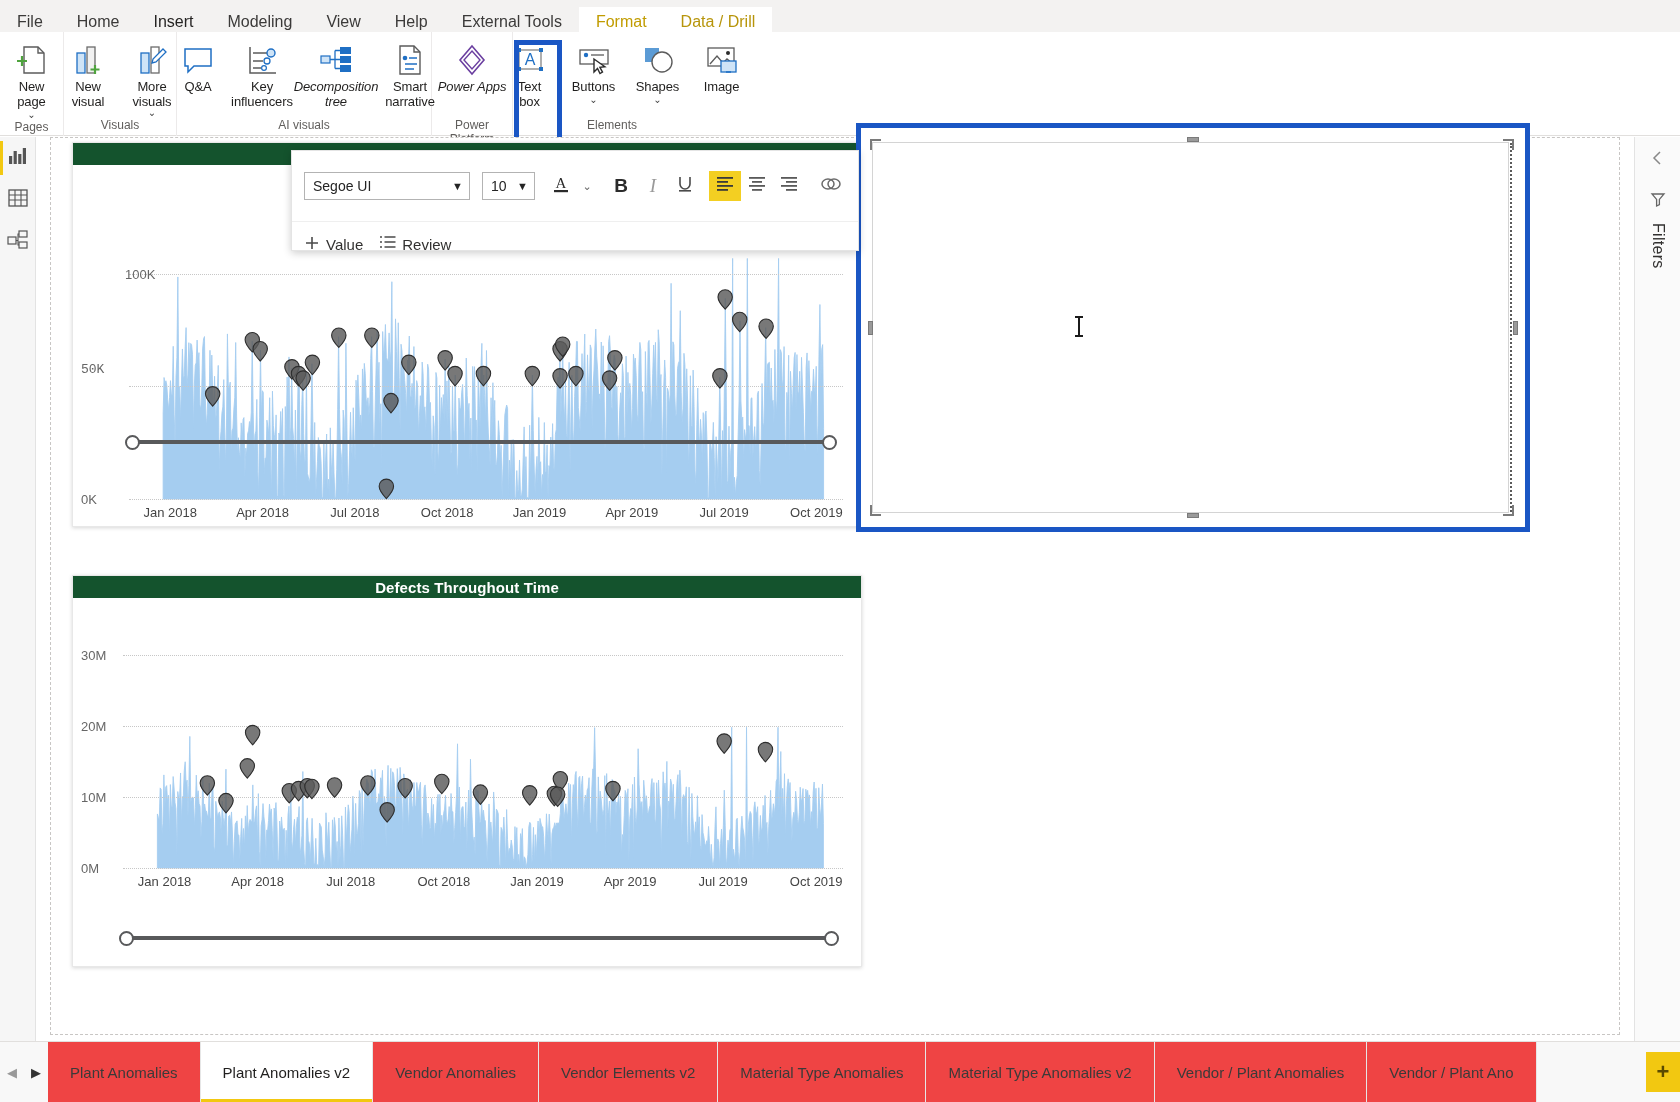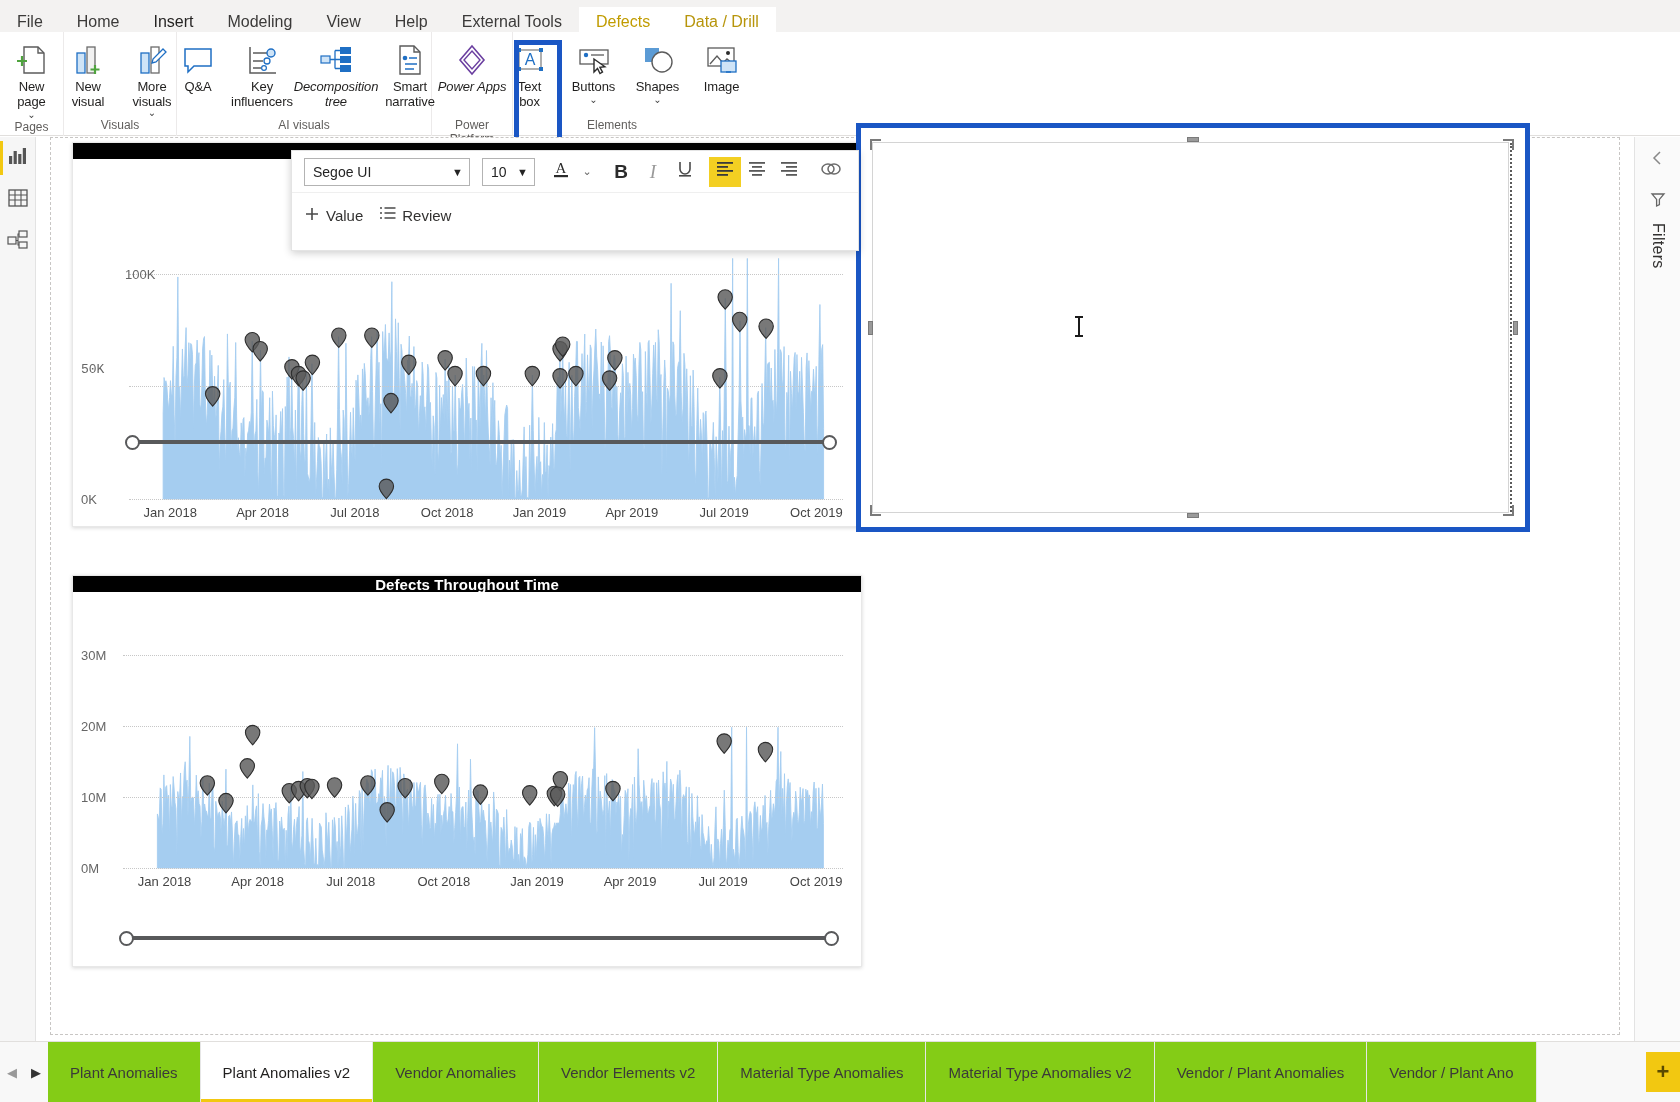--- a/index.html
+++ b/index.html
@@ -93,21 +93,21 @@
     border: 1px dashed #c8c6c4;
   }
 
   
   .visual {
     position: absolute; background: #fff;
     box-shadow: 0 1px 4px rgba(0,0,0,0.16);
     border: 1px solid #e8e8e8;
   }
   .visual-title {
-    height: 16px; background: #000000; color: #ffffff;
+    height: 22px; background: #14532d; color: #ffffff;
     font-size: 15px; font-weight: bold;
     display: flex; align-items: center; justify-content: center;
     letter-spacing: 0.1px;
   }
   .plot-wrap { position: absolute; left: 0; right: 0; top: 22px; bottom: 0; }
   .ylab {
     position: absolute; left: 8px; font-size: 13px; color: #666; transform: translateY(-50%);
   }
   .xlab {
     position: absolute; font-size: 13px; color: #444;
@@ -127,21 +127,21 @@
 
   
   .fmt-toolbar {
     position: absolute; left: 291px; top: 150px; width: 568px; height: 101px;
     background: #ffffff;
     box-shadow: 0 2px 8px rgba(0,0,0,0.20);
     border: 1px solid #e4e4e4;
     z-index: 40;
   }
   .fmt-row1 {
-    height: 42px; display: flex; align-items: center; padding-left: 12px; gap: 0px;
+    height: 71px; display: flex; align-items: center; padding-left: 12px; gap: 0px;
     border-bottom: 1px solid #efefef;
   }
   .fmt-row2 {
     height: 45px; display: flex; align-items: center; padding-left: 12px; gap: 16px;
   }
   .combo {
     height: 28px; border: 1px solid #b3b3b3; background: #fff;
     display: flex; align-items: center; justify-content: space-between;
     padding: 0 6px 0 8px; font-size: 14px; color: #242424; cursor: default;
   }
@@ -200,21 +200,21 @@
     display: flex; align-items: stretch;
   }
   .nav-arrow {
     width: 24px; display: flex; align-items: center; justify-content: center;
     font-size: 13px; color: #999; cursor: default;
   }
   .nav-arrow.on { color: #333; }
   .ptab {
     display: flex; align-items: center; justify-content: center;
     padding: 0 22px; font-size: 15px; color: #3b3a39;
-    border-right: 1px solid #e6e6e6; background: #84cc16;
+    border-right: 1px solid #e6e6e6; background: #ef4444;
     cursor: default; white-space: nowrap; position: relative;
   }
   .ptab:first-of-type { border-left: 1px solid #e6e6e6; }
   .ptab.active { background: #ffffff; color: #201f1e; }
   .ptab.active::after {
     content: ""; position: absolute; left: 0; right: 0; bottom: 0;
     height: 3px; background: #f2c811;
   }
   .ptab.clipped { overflow: hidden; }
   .add-page {
@@ -227,21 +227,21 @@
 <body>
 
 <div class="ribbon-tabbar">
   <div class="rtab"><span>File</span></div>
   <div class="rtab"><span>Home</span></div>
   <div class="rtab active"><span>Insert</span><span class="underline"></span></div>
   <div class="rtab"><span>Modeling</span></div>
   <div class="rtab"><span>View</span></div>
   <div class="rtab"><span>Help</span></div>
   <div class="rtab"><span>External Tools</span></div>
-  <div class="rtab ctx"><span>Defects</span></div>
+  <div class="rtab ctx"><span>Format</span></div>
   <div class="rtab ctx sel"><span>Data / Drill</span></div>
 </div>
 
 <div class="ribbon-body">
 
   <div class="rgroup" style="left:0px; width:64px;">
     <div class="rgroup-items">
       <div class="rbtn">
         <div class="glyph">
           <svg width="34" height="34" viewBox="0 0 34 34">

